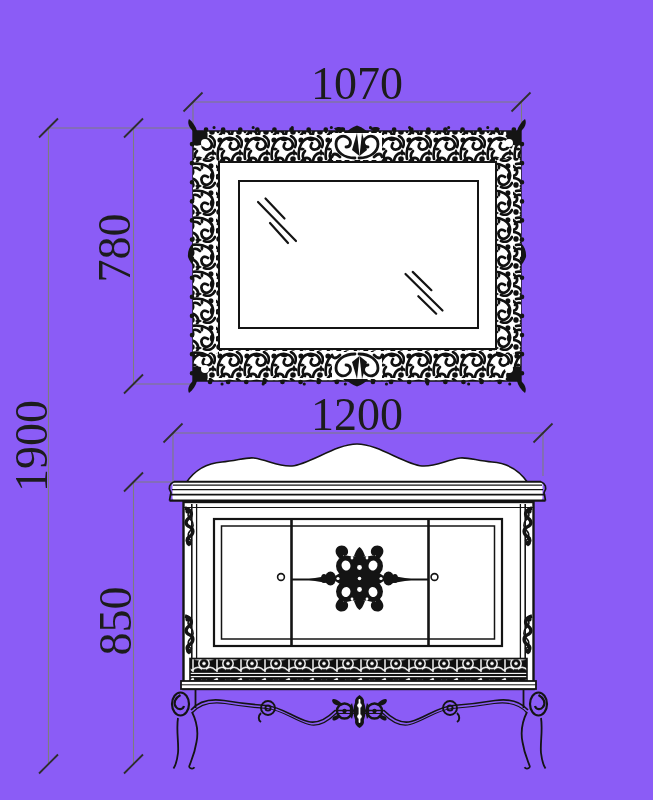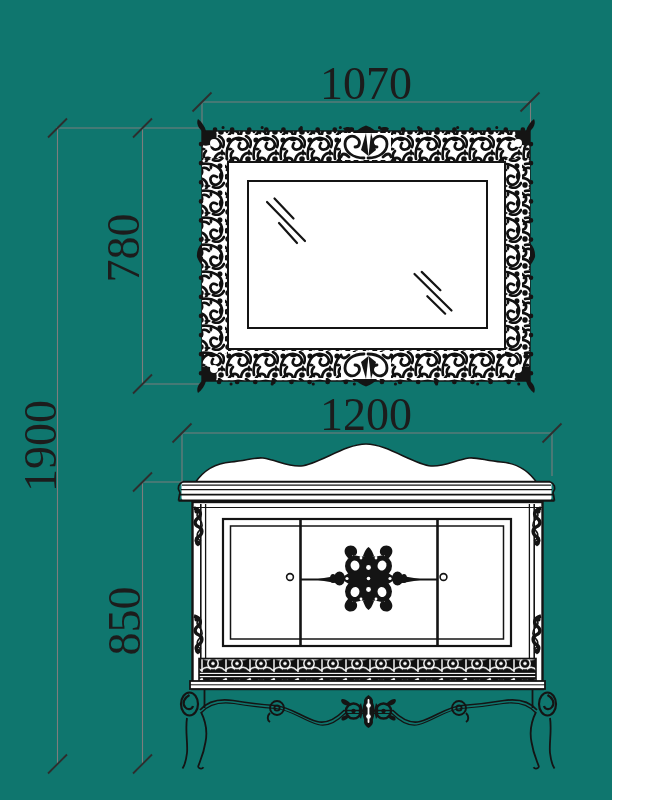--- a/index.html
+++ b/index.html
@@ -1,16 +1,16 @@
 <!DOCTYPE html>
 <html><head>
 <meta charset="utf-8">
 <style>
   html,body{margin:0;padding:0;background:#ffffff;}
-  #page{width:603px;height:800px;position:relative;background:#0f766e;overflow:hidden;padding-left:9px;}
+  #page{width:653px;height:800px;position:relative;background:#8b5cf6;overflow:hidden;}
   svg{display:block;}
   .dimtxt{font-family:"Liberation Serif",serif;fill:#1c1c1c;}
 </style>
 </head>
 <body>
 <div id="page">
 <svg width="653" height="800" viewBox="0 0 653 800">
 <defs>
 
   <g id="curlcell">

